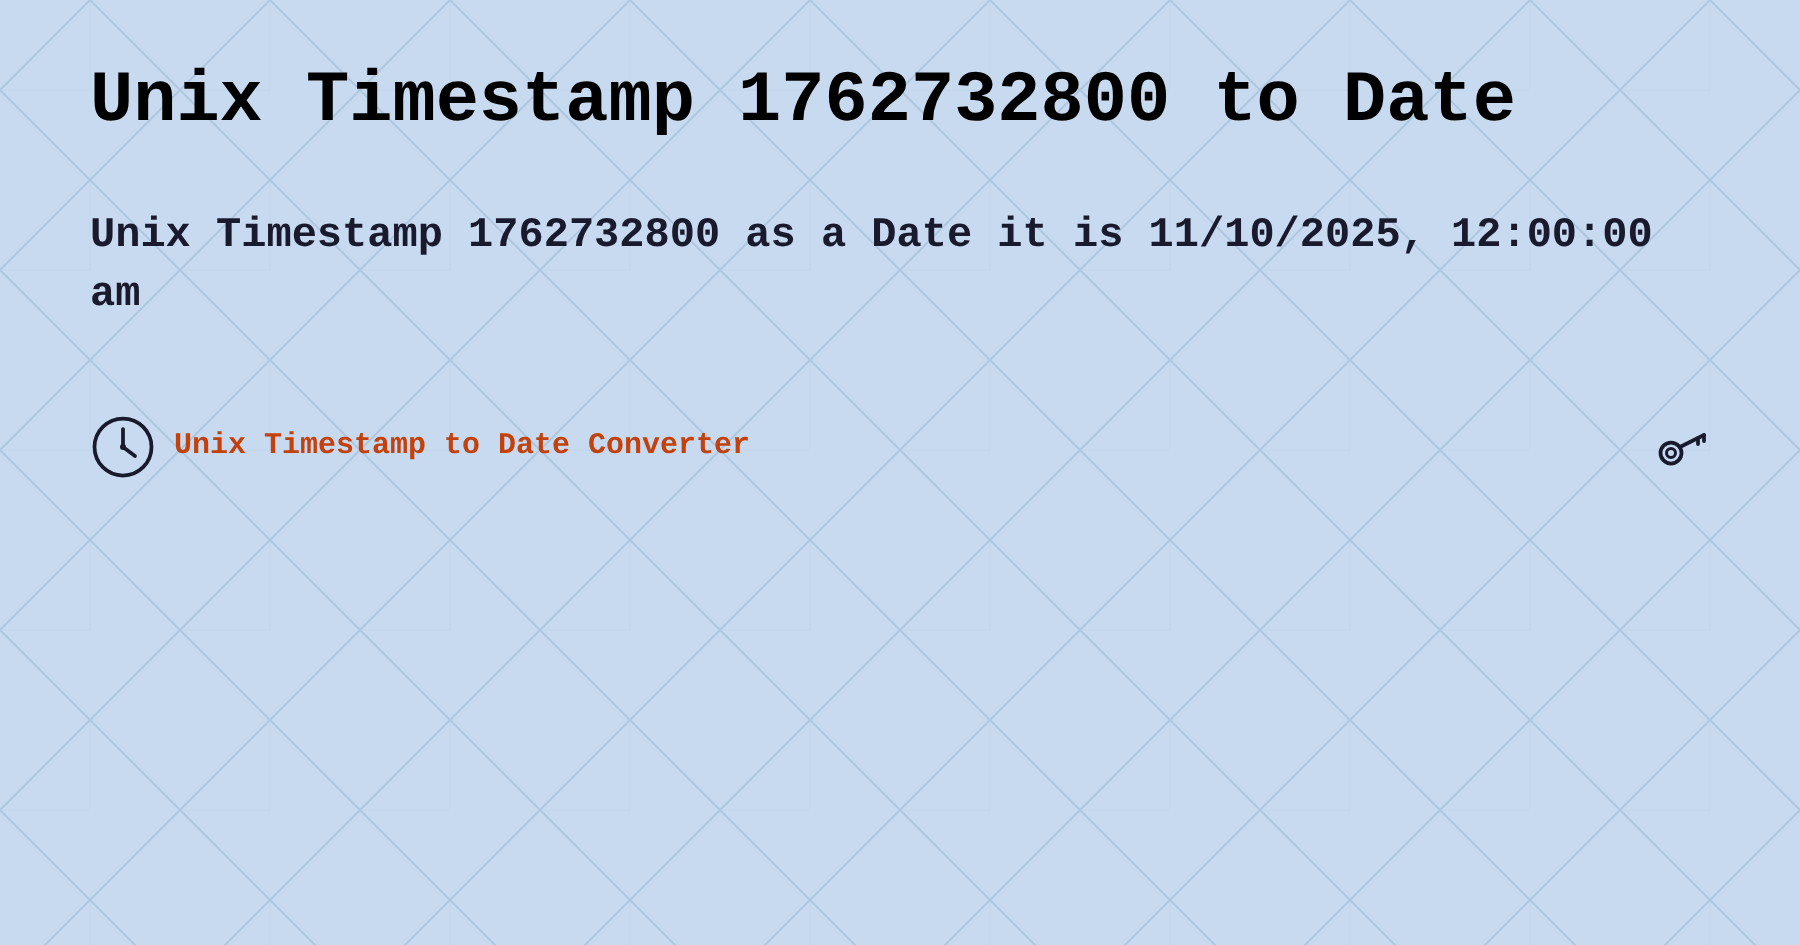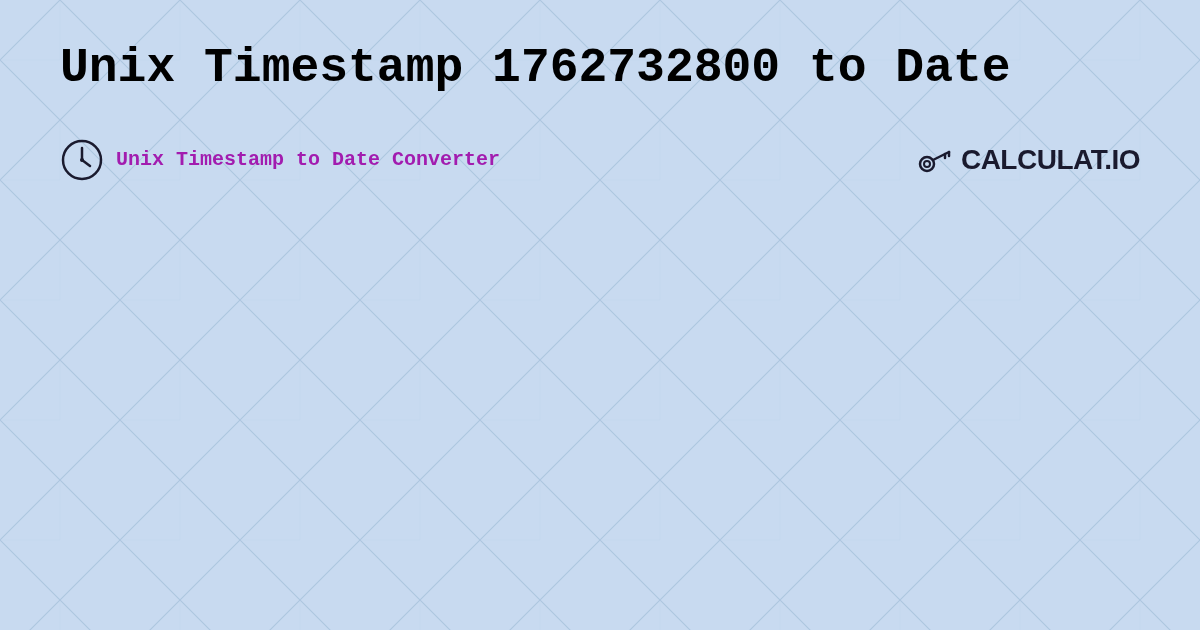--- a/index.html
+++ b/index.html
@@ -71,21 +71,21 @@
     }
 
     .clock-icon {
       width: 44px;
       height: 44px;
     }
 
     .footer-text {
       font-size: 20px;
       font-weight: 700;
-      color: #a21caf;
+      color: #c2410c;
       font-family: 'Courier New', Courier, monospace;
     }
 
     .logo-area {
       display: flex;
       align-items: center;
       gap: 8px;
     }
 
     .logo-icon {
@@ -125,20 +125,21 @@
   </defs>
   <rect width="1200" height="630" fill="#c8daf0"></rect>
   <rect width="1200" height="630" fill="url(#diamonds)"></rect>
   <rect width="1200" height="630" fill="url(#diamonds2)"></rect>
 </svg>
 
 <div class="content">
   <h1 class="main-title">Unix Timestamp 1762732800 to Date</h1>
 
 
+  <div class="result-section">Unix Timestamp 1762732800 as a Date it is 11/10/2025, 12:00:00 am</div>
 
   <div class="footer">
     <div class="footer-left">
 
       <svg class="clock-icon" viewBox="0 0 44 44" xmlns="http://www.w3.org/2000/svg">
         <circle cx="22" cy="22" r="19" fill="none" stroke="#1a1a2e" stroke-width="2.5"></circle>
         <line x1="22" y1="10" x2="22" y2="22" stroke="#1a1a2e" stroke-width="2.5" stroke-linecap="round"></line>
         <line x1="22" y1="22" x2="30" y2="28" stroke="#1a1a2e" stroke-width="2.5" stroke-linecap="round"></line>
         <circle cx="22" cy="22" r="2" fill="#1a1a2e"></circle>
       </svg>
@@ -149,16 +150,15 @@
     <div class="logo-area">
 
       <svg class="logo-icon" viewBox="0 0 36 36" xmlns="http://www.w3.org/2000/svg">
 
         <circle cx="10" cy="22" r="7" fill="none" stroke="#1a1a2e" stroke-width="2.5"></circle>
         <circle cx="10" cy="22" r="3" fill="none" stroke="#1a1a2e" stroke-width="2"></circle>
         <line x1="16" y1="18" x2="32" y2="10" stroke="#1a1a2e" stroke-width="2.5" stroke-linecap="round"></line>
         <line x1="28" y1="12" x2="28" y2="16" stroke="#1a1a2e" stroke-width="2.5" stroke-linecap="round"></line>
         <line x1="32" y1="10" x2="32" y2="14" stroke="#1a1a2e" stroke-width="2.5" stroke-linecap="round"></line>
       </svg>
-      <span class="logo-text">CALCULAT.IO</span>
     </div>
   </div>
 </div>
 
 </body></html>

